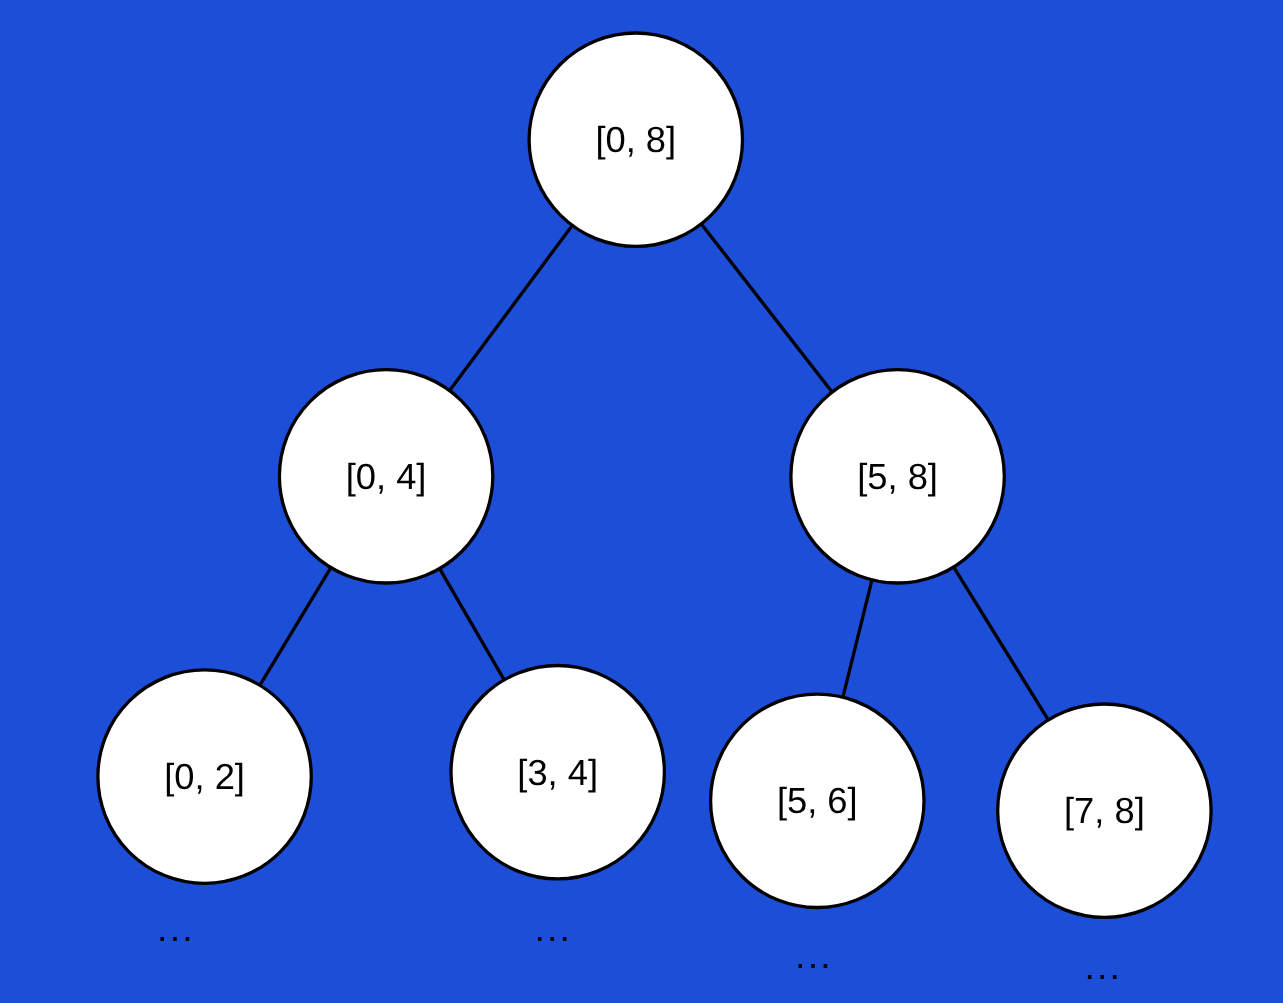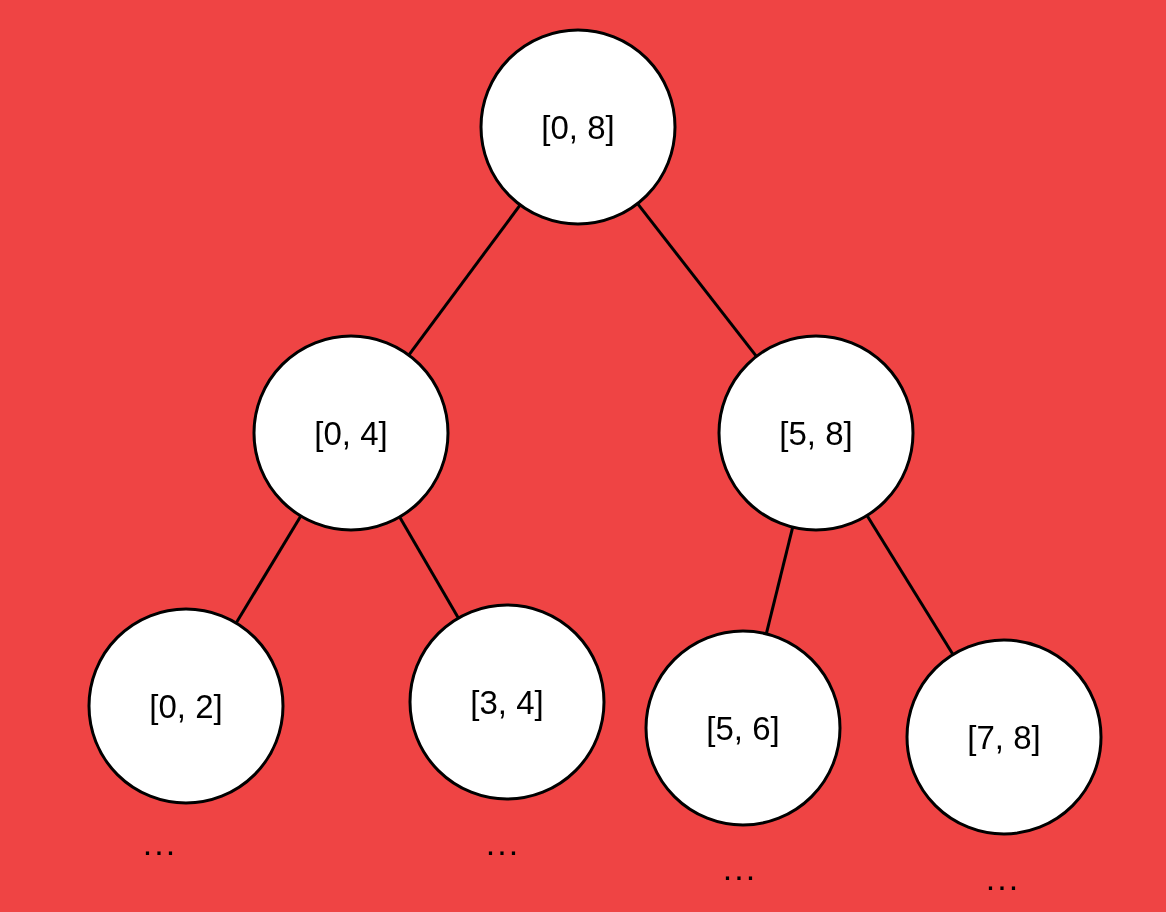--- a/index.html
+++ b/index.html
@@ -4,21 +4,21 @@
 <style>
   html, body {
     margin: 0;
     padding: 0;
     background: #ffffff;
   }
   .canvas {
     position: relative;
     width: 1166px;
     height: 912px;
-    background: #ef4444;
+    background: #1d4ed8;
     overflow: hidden;
     font-family: "Liberation Sans", sans-serif;
   }
   svg text {
     font-family: "Liberation Sans", sans-serif;
     fill: #000000;
   }
   .node-label {
     font-size: 33px;
   }

